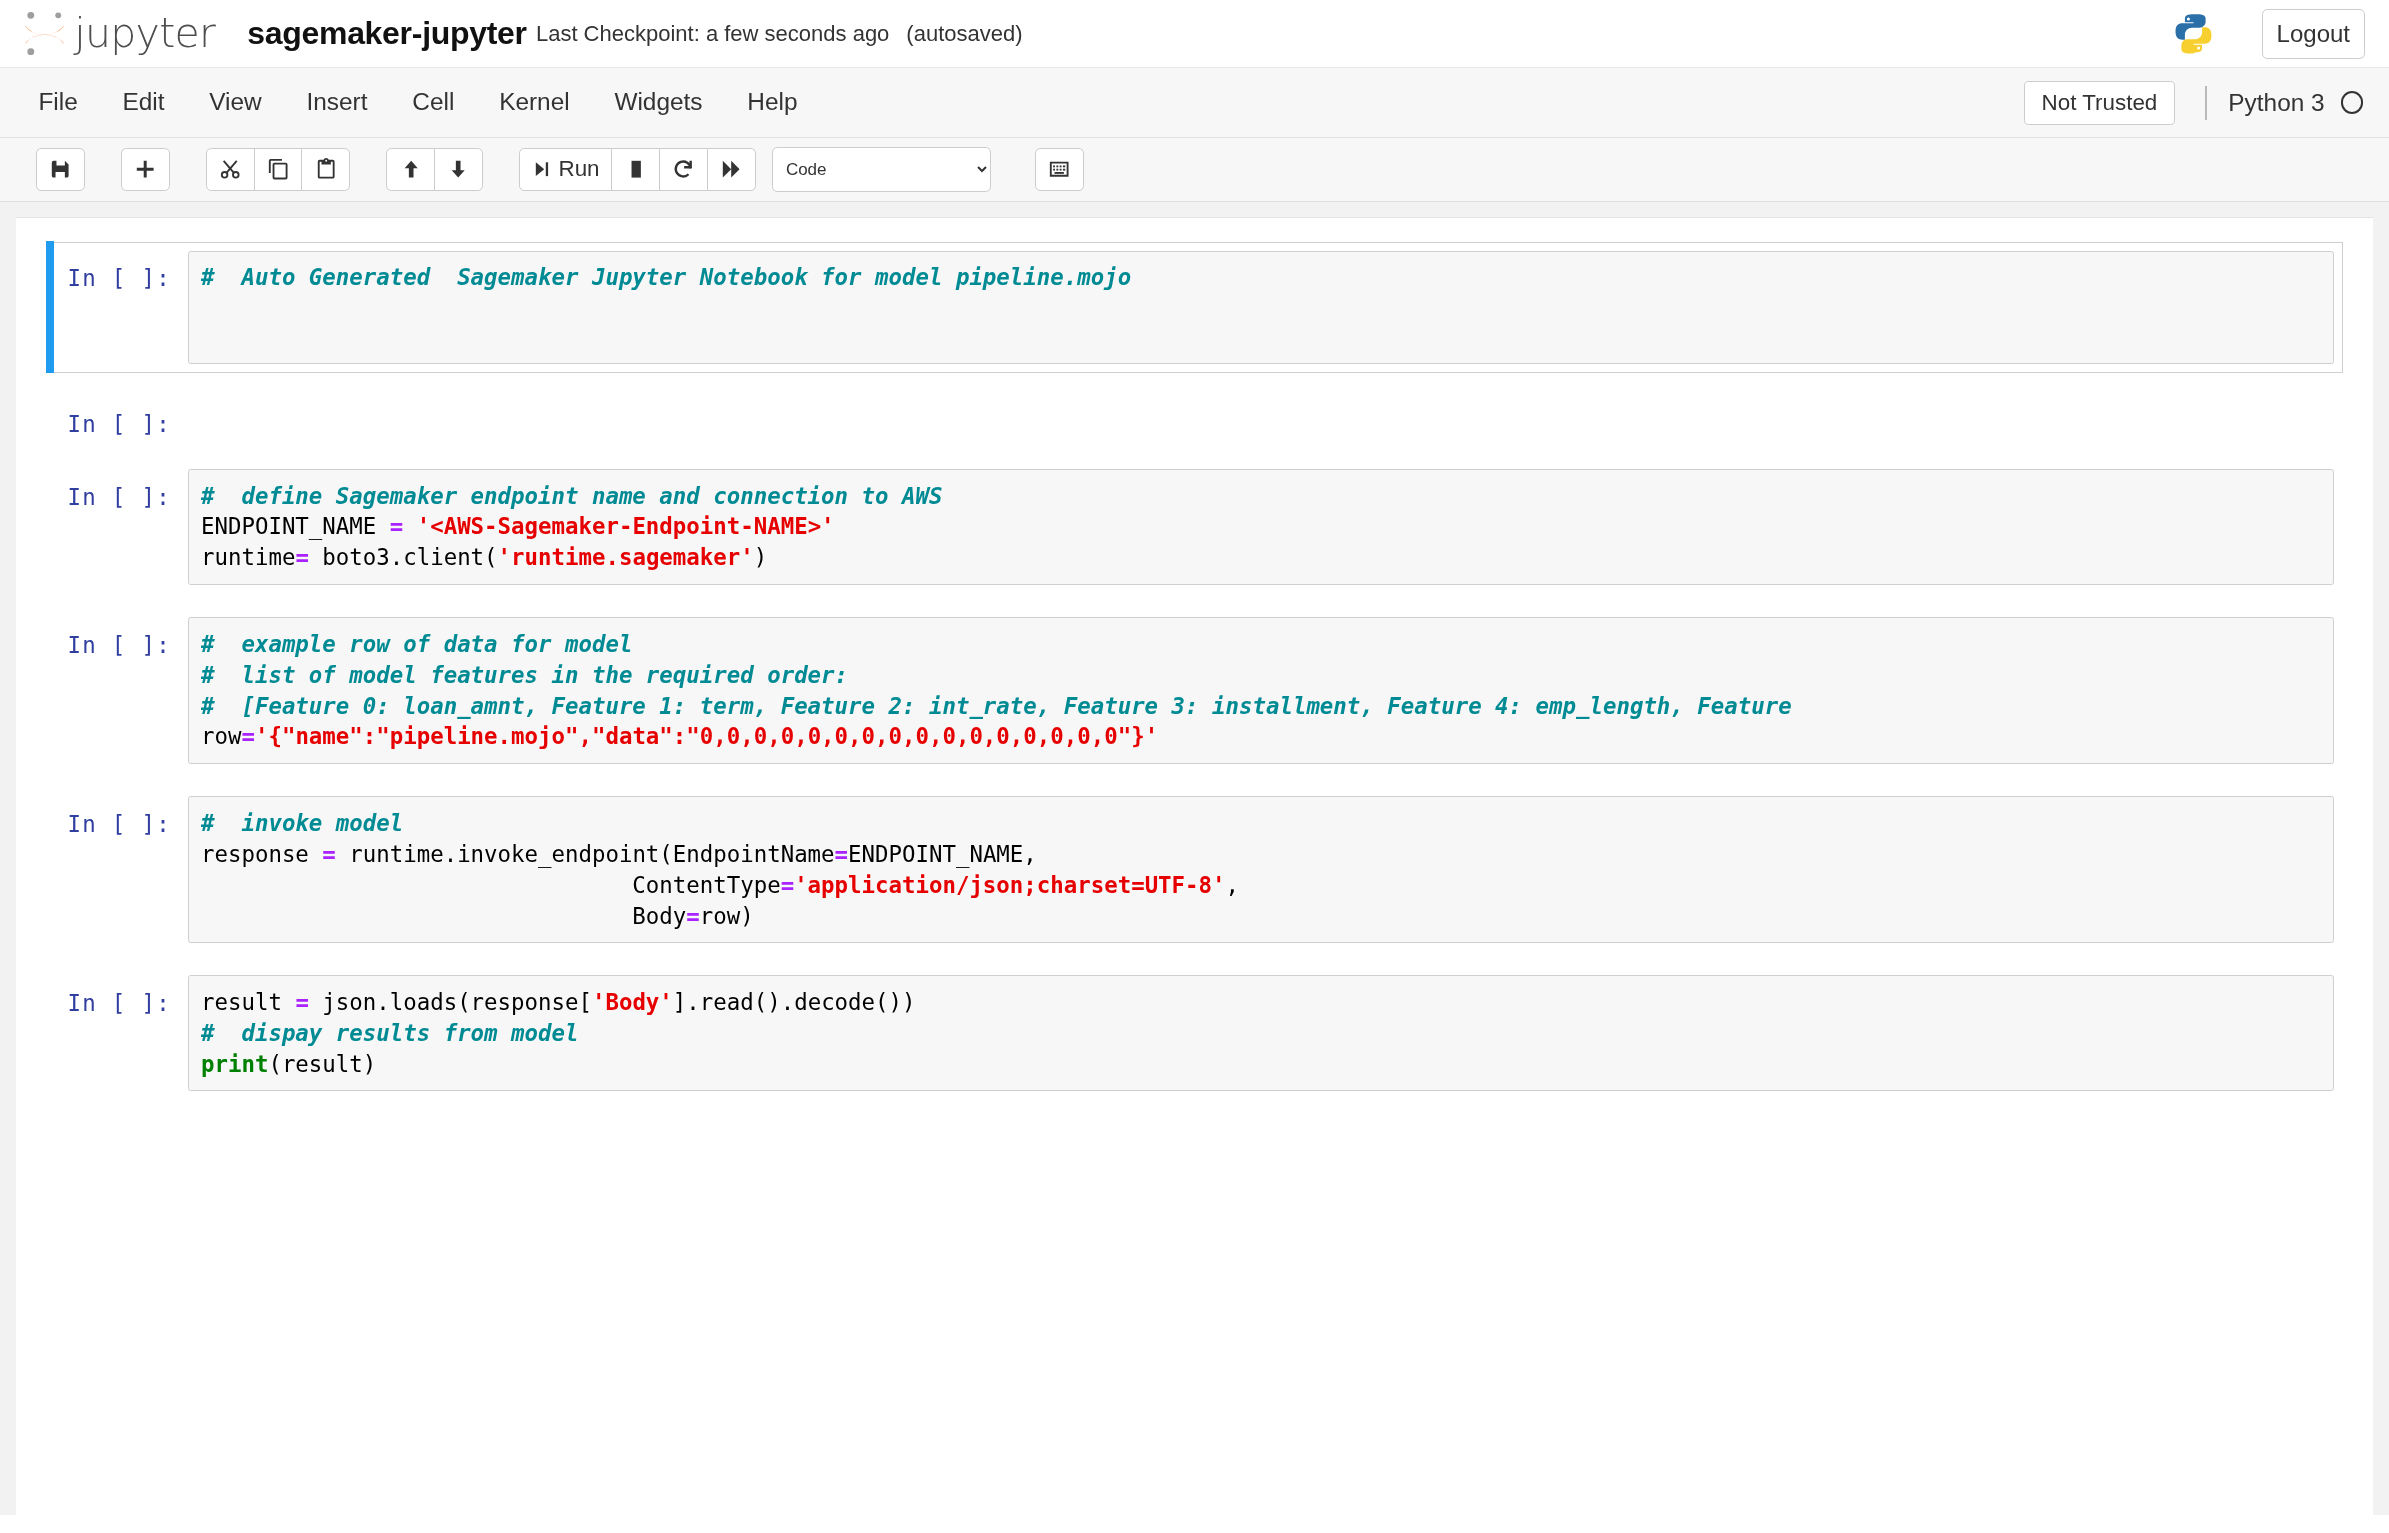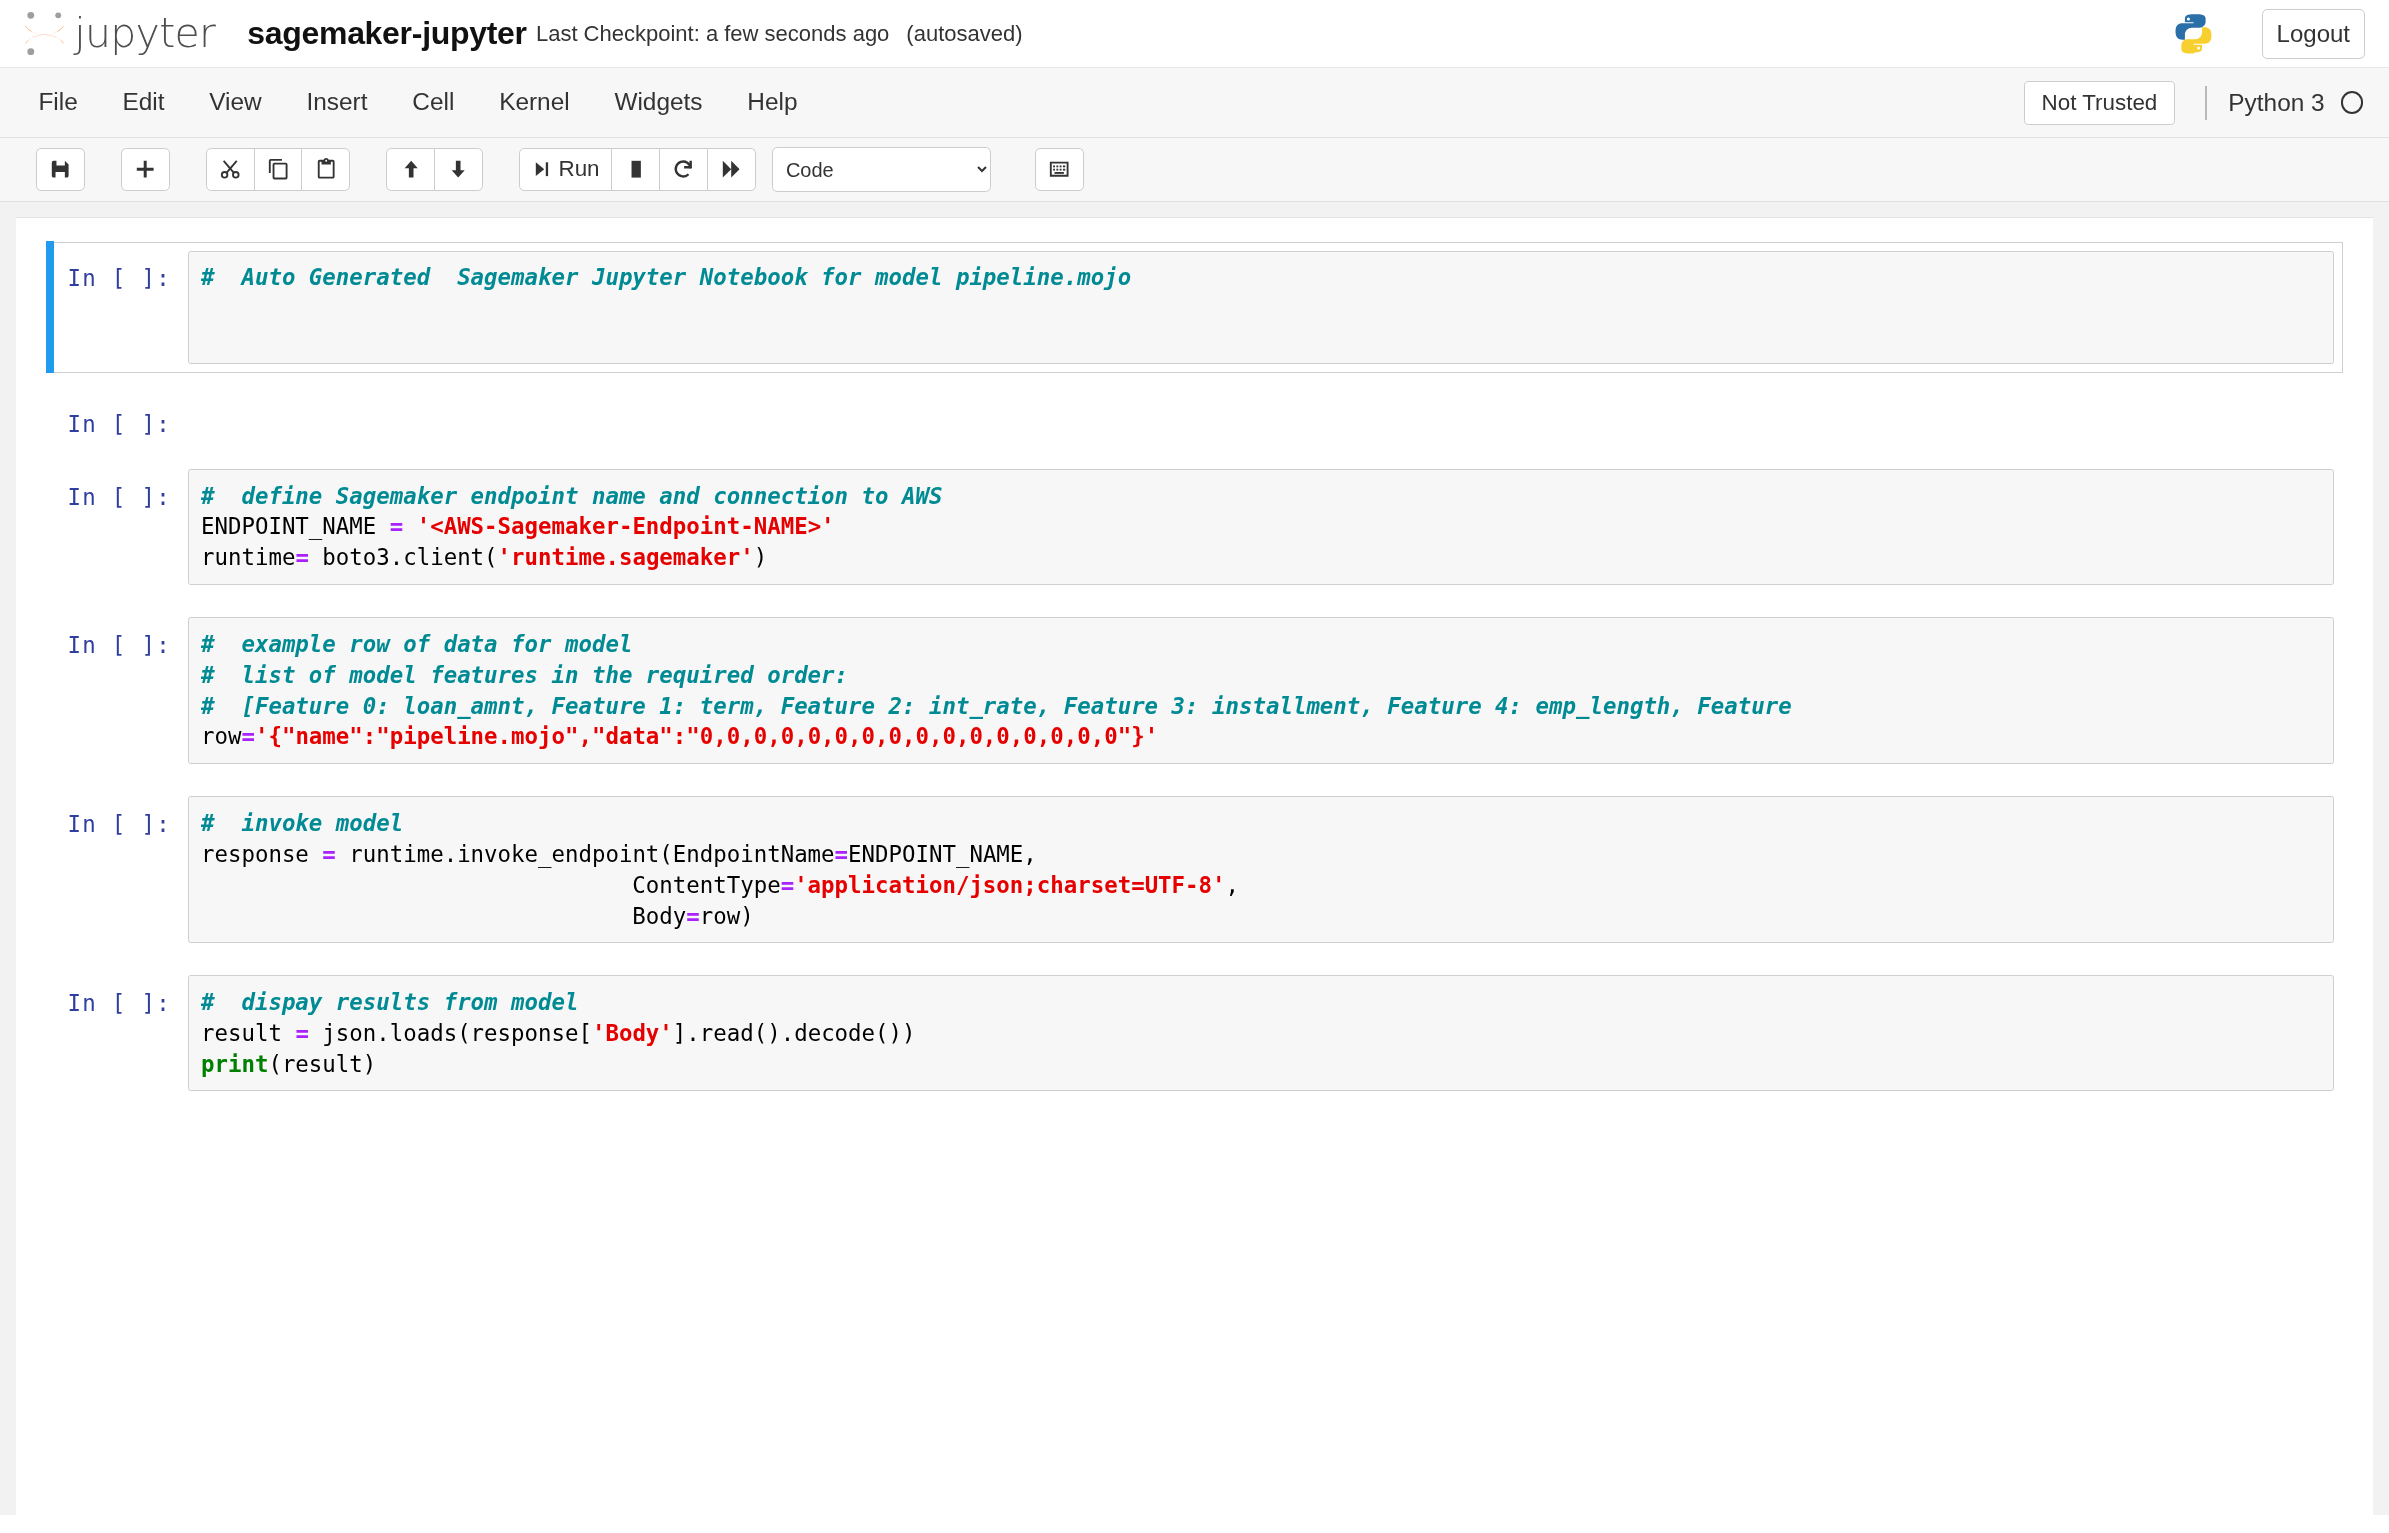--- a/index.html
+++ b/index.html
@@ -158,21 +158,21 @@
   .btn-group .tbtn:only-child  { border-radius: 5.3px; }
   .tbtn svg { display: block; }
   .tbtn-run { padding: 0 12px; gap: 8px; }
   .tbtn-run .run-label { font-size: 22.4px; color:#333; line-height:1; }
   #celltype-select {
     width: 219px;
     height: 45px;
     background: #ffffff;
     border: 1.3px solid #cccccc;
     border-radius: 5.3px;
-    font-size: 20px;
+    font-size: 17px;
     color: #333333;
     font-family: "Liberation Sans", sans-serif;
     padding-left: 9.2px;
     margin-right: 24px;
     box-sizing: border-box;
     cursor: pointer;
   }
 
   
   #notebook-area {
@@ -455,19 +455,19 @@
         </div>
         <div class="cell cell-5">
           <div class="prompt">In [ ]:</div>
           <div class="input-area">
             <pre class="code"><div><span class="cm">#  invoke model</span></div><div><span class="pl">response </span><span class="op">=</span><span class="pl"> runtime.invoke_endpoint(EndpointName</span><span class="op">=</span><span class="pl">ENDPOINT_NAME,</span></div><div><span class="pl">                                ContentType</span><span class="op">=</span><span class="st">'application/json;charset=UTF-8'</span><span class="pl">,</span></div><div><span class="pl">                                Body</span><span class="op">=</span><span class="pl">row)</span></div></pre>
           </div>
         </div>
         <div class="cell cell-6">
           <div class="prompt">In [ ]:</div>
           <div class="input-area">
-            <pre class="code"><div><span class="cm">#  dispay results from model</span></div><div><span class="pl">result </span><span class="op">=</span><span class="pl"> json.loads(response[</span><span class="st">'Body'</span><span class="pl">].read().decode())</span></div><div><span class="kw">print</span><span class="pl">(result)</span></div></pre>
+            <pre class="code"><div><span class="pl">result </span><span class="op">=</span><span class="pl"> json.loads(response[</span><span class="st">'Body'</span><span class="pl">].read().decode())</span></div><div><span class="cm">#  dispay results from model</span></div><div><span class="kw">print</span><span class="pl">(result)</span></div></pre>
           </div>
         </div>
       </div>
   </div>
 </div>
 
 
 </body></html>

